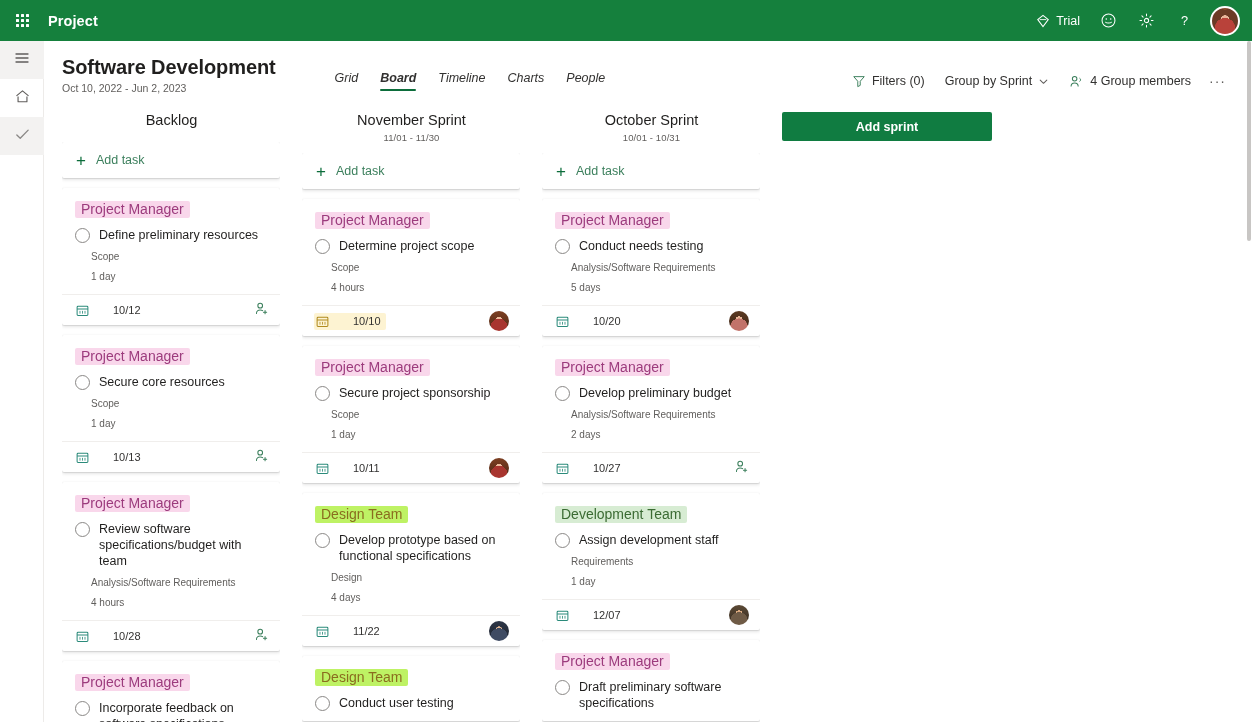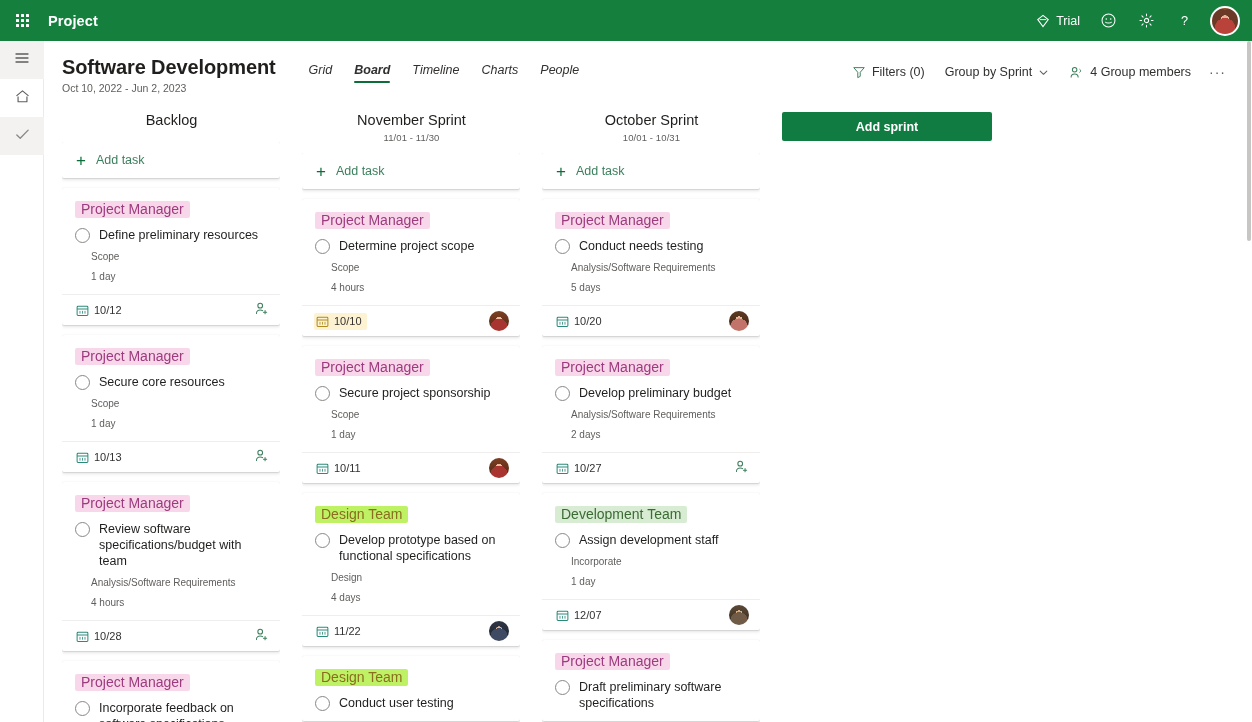--- a/index.html
+++ b/index.html
@@ -94,23 +94,24 @@
     flex: 1;
     display: flex;
     flex-direction: column;
     min-width: 0;
     position: relative;
     background: #ffffff;
   }
 
   .page-head {
     display: flex;
-    align-items: flex-start;
+    align-items: flex-end;
     padding: 14px 18px 0 18px;
     min-height: 46px;
+    gap: 26px;
   }
   .title-block { padding-right: 22px; }
   .page-title {
     font-size: 20px;
     font-weight: 600;
     color: #201f1e;
     line-height: 24px;
     letter-spacing: -.1px;
   }
   .page-sub {
@@ -265,21 +266,21 @@
 
   .card-foot {
     border-top: 1px solid #f0eeec;
     height: 31px;
     display: flex;
     align-items: center;
     padding: 0 11px 0 12px;
     gap: 8px;
   }
   .date-chip {
-    display: flex; align-items: center; gap: 5px;
+    display: flex; align-items: center; gap: 24px;
     font-size: 11px; color: #323130;
     padding: 2px 5px 2px 2px;
     border-radius: 2px;
   }
   .date-chip.overdue { background: #fdf3d2; }
   .cal-icon { display: block; }
   .foot-spacer { flex: 1; }
   .person-add { color: #3b7f5c; display: block; cursor: pointer; }
   .av {
     width: 20px; height: 20px; border-radius: 50%;
@@ -770,21 +771,21 @@
             </div>
           </div>
 
           <div class="card">
             <div class="card-body">
               <span class="tag tag-green">Development Team</span>
               <div class="task-row">
                 <span class="radio"></span>
                 <span class="task-name">Assign development staff</span>
               </div>
-              <div class="meta">Incorporate</div>
+              <div class="meta">Requirements</div>
               <div class="meta dur">1 day</div>
             </div>
             <div class="card-foot">
               <span class="date-chip">
                 <span>
                   <svg class="cal-icon" width="13" height="13" viewBox="0 0 14 14">
                       <rect x="1.2" y="2.4" width="11.6" height="10" rx="1" fill="none" stroke="#2a8a7a" stroke-width="1.1"></rect>
                       <path d="M1.2 5.3h11.6" stroke="#2a8a7a" stroke-width="1.1"></path>
                       <path d="M4.3 7.4v3M7 7.4v3M9.7 7.4v3" stroke="#2a8a7a" stroke-width=".9"></path>
                     </svg>

